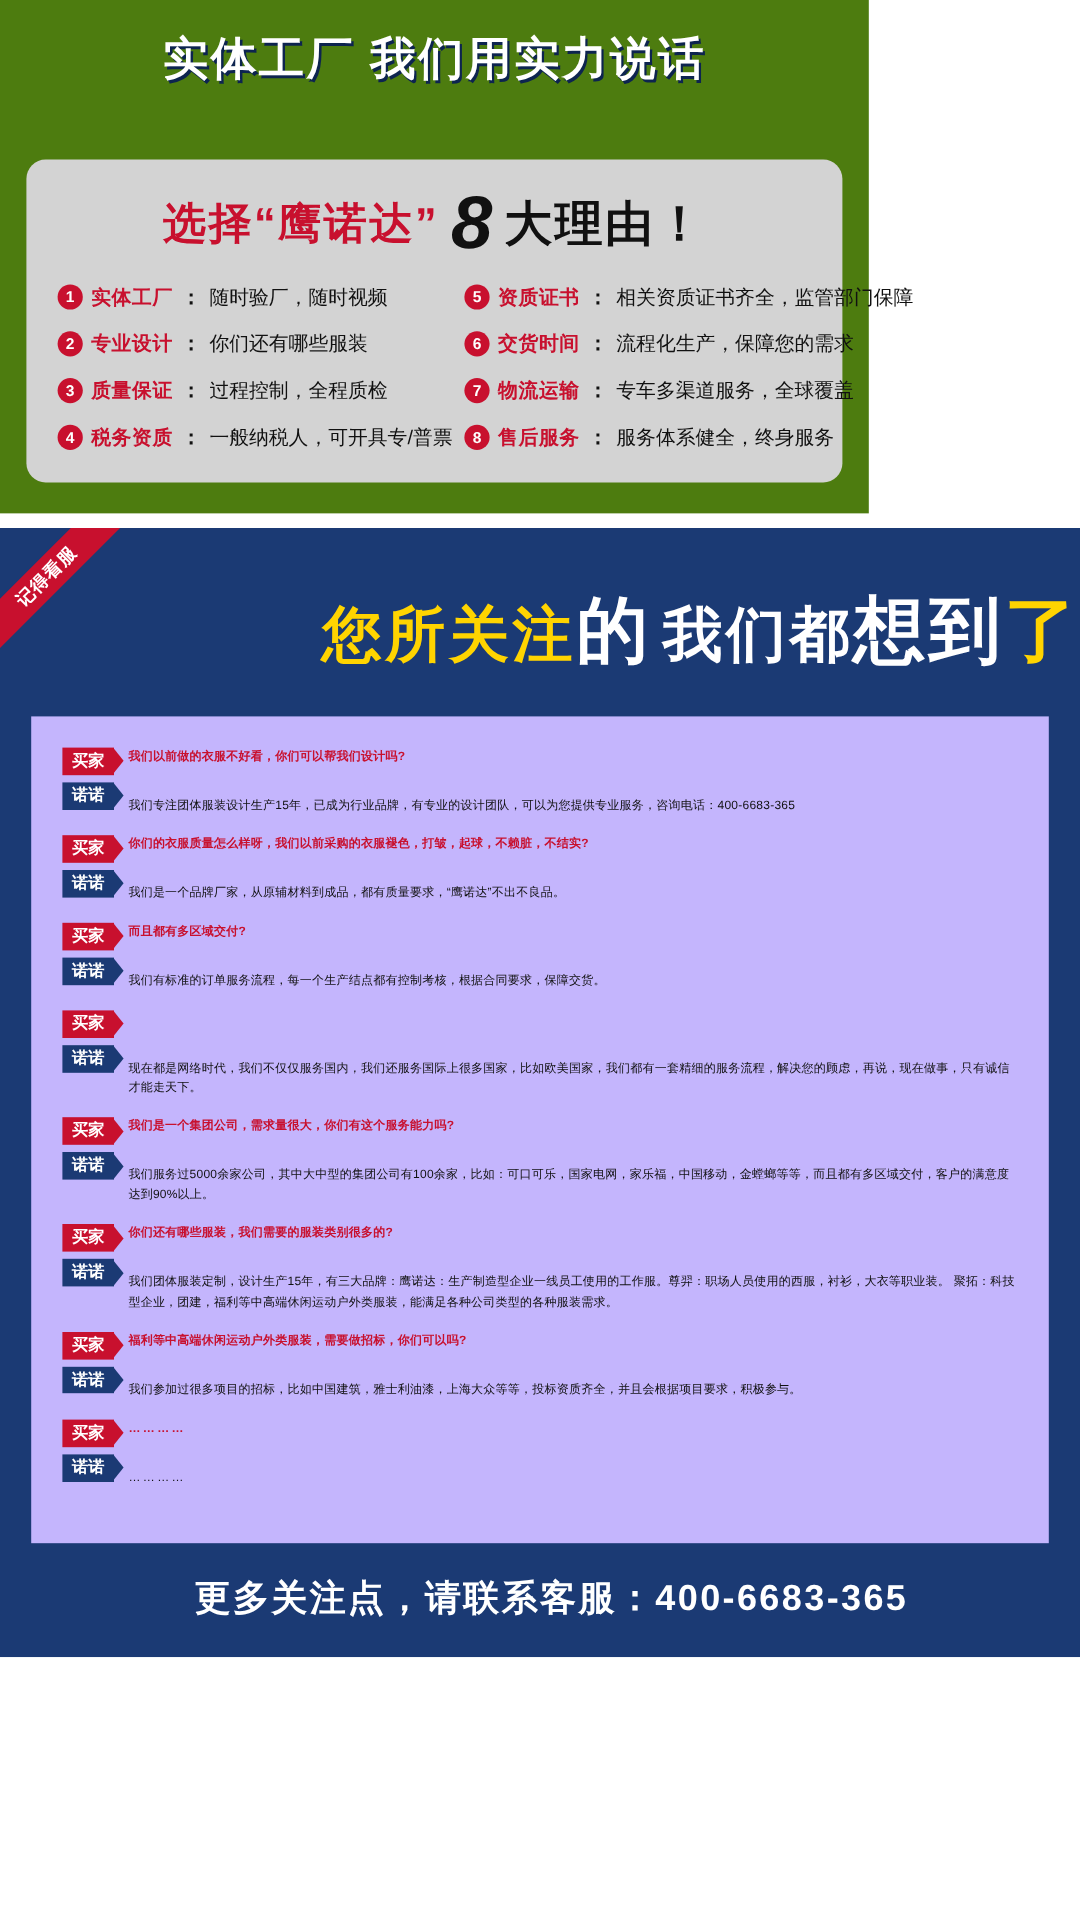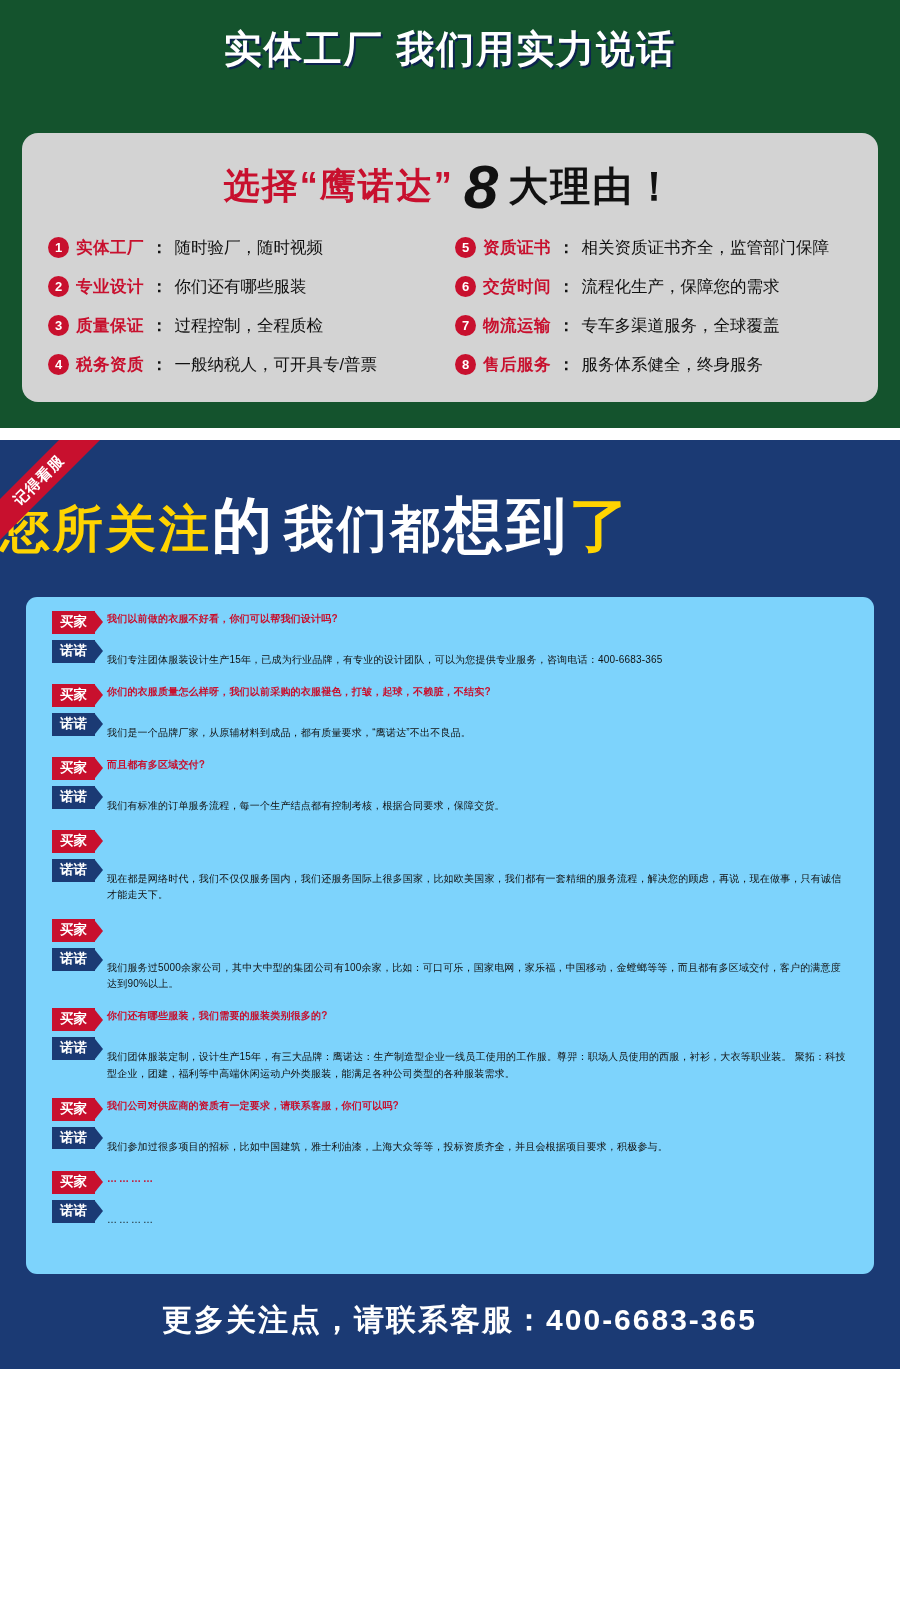--- a/index.html
+++ b/index.html
@@ -5,22 +5,22 @@
   * { box-sizing: border-box; margin: 0; padding: 0; }
   html, body {
     width: 900px;
     background: #ffffff;
     font-family: "Liberation Sans", "DejaVu Sans", sans-serif;
   }
   body { width: 900px; }
 
   
   .panel-top {
-    width: 900px;
-    background: #14532d;
+    width: 724px;
+    background: #4d7c0f;
     padding: 18px 22px 26px 22px;
   }
   .top-title {
     text-align: center;
     color: #ffffff;
     font-size: 38px;
     font-weight: bold;
     letter-spacing: 2px;
     padding: 6px 0 16px 0;
     text-shadow: 2px 2px 0 #0d244f;
@@ -111,21 +111,21 @@
     background: #c8102e;
     color: #ffffff;
     font-size: 15px;
     font-weight: bold;
     text-align: center;
     padding: 5px 0;
     transform: rotate(-45deg);
     letter-spacing: 1px;
   }
   .headline {
-    text-align: left;
+    text-align: right;
     padding: 46px 0 30px 0;
     white-space: nowrap;
   }
   .hl-y {
     color: #ffd400;
     font-size: 50px;
     font-weight: bold;
     letter-spacing: 3px;
   }
   .hl-w {
@@ -141,24 +141,23 @@
     letter-spacing: 3px;
   }
   .hl-big-y {
     color: #ffd400;
     font-size: 60px;
     font-weight: bold;
     letter-spacing: 3px;
   }
 
   .qa-card {
-    background: #7dd3fc;
+    background: #c4b5fd;
     margin: 0 26px;
-    padding: 14px 26px 30px 26px;
-    border-radius: 11px;
+    padding: 26px 26px 30px 26px;
   }
   .qa-block { margin-bottom: 16px; }
   .qa-line {
     display: flex;
     align-items: flex-start;
     gap: 0;
     margin-bottom: 6px;
   }
   .tag {
     flex: none;
@@ -330,20 +329,21 @@
       </div>
       <div class="qa-line">
         <span class="tag tag-seller">诺诺</span>
         <span class="qa-text a-text">现在都是网络时代，我们不仅仅服务国内，我们还服务国际上很多国家，比如欧美国家，我们都有一套精细的服务流程，解决您的顾虑，再说，现在做事，只有诚信才能走天下。</span>
       </div>
     </div>
 
     <div class="qa-block">
       <div class="qa-line">
         <span class="tag tag-buyer">买家</span>
+        <span class="qa-text q-text">我们是一个集团公司，需求量很大，你们有这个服务能力吗?</span>
       </div>
       <div class="qa-line">
         <span class="tag tag-seller">诺诺</span>
         <span class="qa-text a-text">我们服务过5000余家公司，其中大中型的集团公司有100余家，比如：可口可乐，国家电网，家乐福，中国移动，金螳螂等等，而且都有多区域交付，客户的满意度达到90%以上。</span>
       </div>
     </div>
 
     <div class="qa-block">
       <div class="qa-line">
         <span class="tag tag-buyer">买家</span>
@@ -351,21 +351,21 @@
       </div>
       <div class="qa-line">
         <span class="tag tag-seller">诺诺</span>
         <span class="qa-text a-text">我们团体服装定制，设计生产15年，有三大品牌：鹰诺达：生产制造型企业一线员工使用的工作服。尊羿：职场人员使用的西服，衬衫，大衣等职业装。 聚拓：科技型企业，团建，福利等中高端休闲运动户外类服装，能满足各种公司类型的各种服装需求。</span>
       </div>
     </div>
 
     <div class="qa-block">
       <div class="qa-line">
         <span class="tag tag-buyer">买家</span>
-        <span class="qa-text q-text">我们公司对供应商的资质有一定要求，请联系客服，你们可以吗?</span>
+        <span class="qa-text q-text">福利等中高端休闲运动户外类服装，需要做招标，你们可以吗?</span>
       </div>
       <div class="qa-line">
         <span class="tag tag-seller">诺诺</span>
         <span class="qa-text a-text">我们参加过很多项目的招标，比如中国建筑，雅士利油漆，上海大众等等，投标资质齐全，并且会根据项目要求，积极参与。</span>
       </div>
     </div>
 
     <div class="qa-block">
       <div class="qa-line">
         <span class="tag tag-buyer">买家</span>

